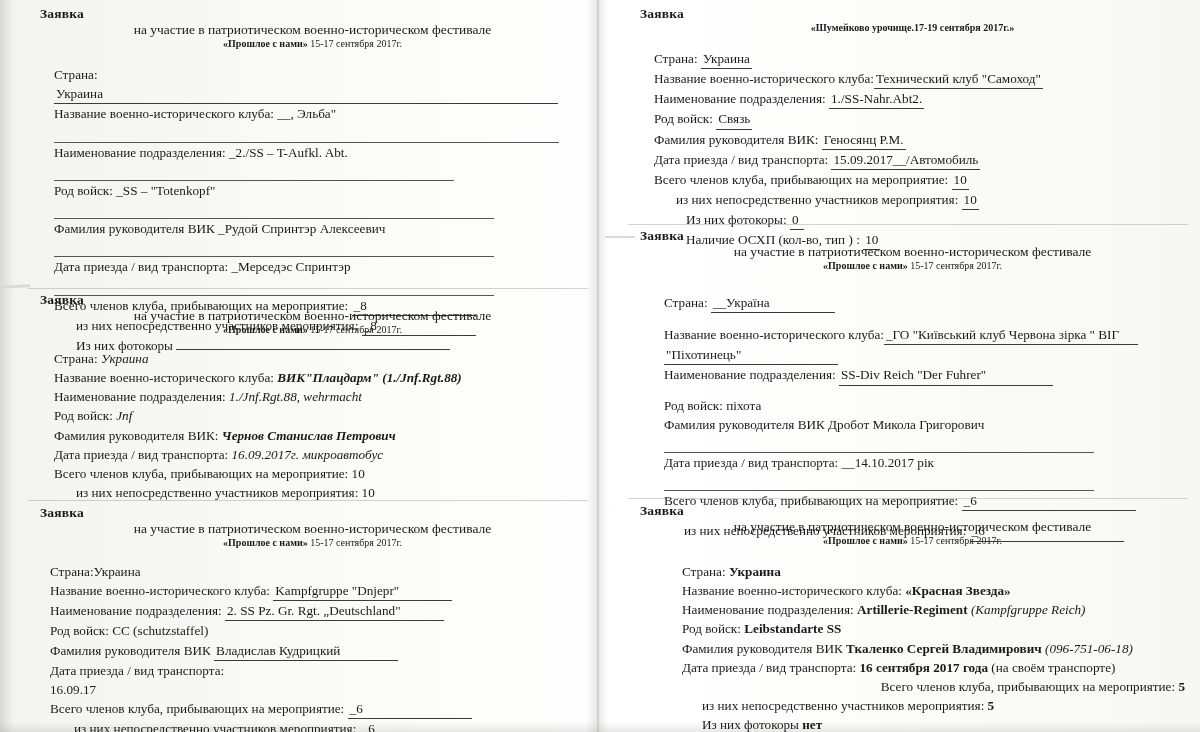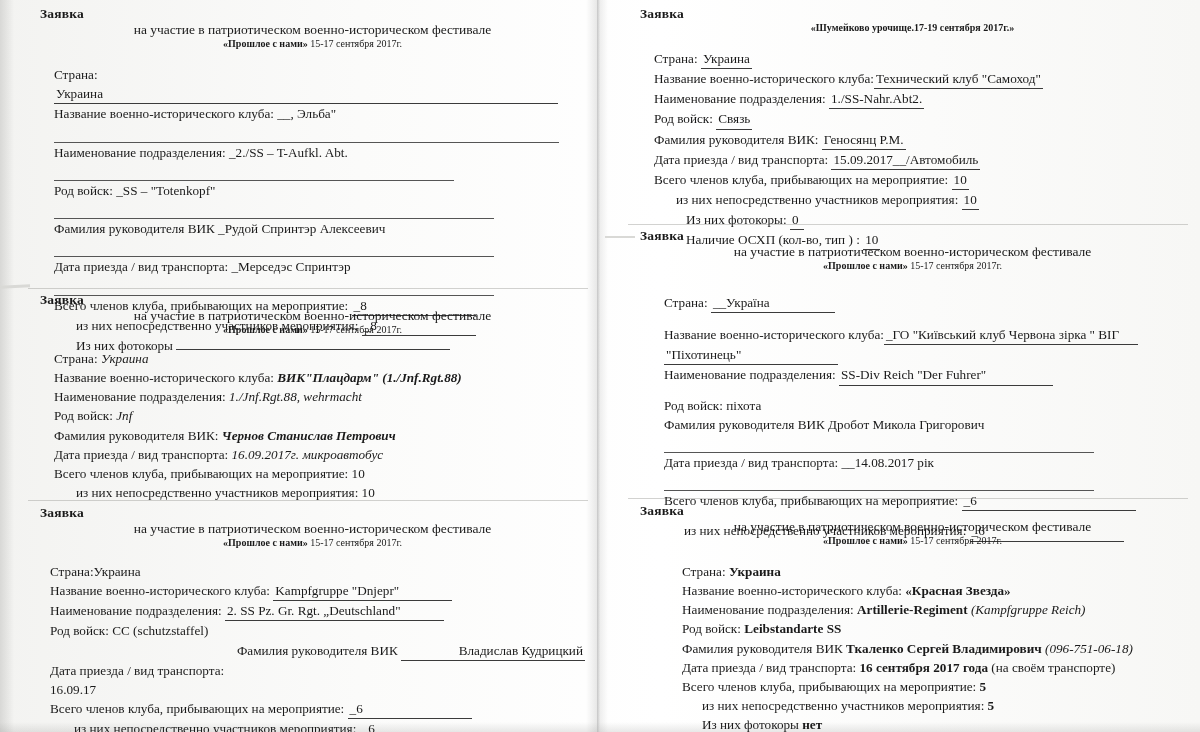--- a/index.html
+++ b/index.html
@@ -226,21 +226,21 @@
       <span class="u" style="min-width:175px;">Kampfgruppe "Dnjepr"</span>
     </div>
     <div class="row" style="padding-left:10px;">
       <span>Наименование подразделения:</span>
       <span class="u" style="min-width:215px;">2. SS Pz. Gr. Rgt. „Deutschland"</span>
     </div>
     <div class="row" style="padding-left:10px;">
       <span>Род войск:</span>
       <span>СС (schutzstaffel)</span>
     </div>
-    <div class="row" style="padding-left:10px;text-align:right;">
+    <div class="row" style="padding-left:10px;">
       <span>Фамилия руководителя ВИК</span>
       <span class="u" style="min-width:180px;">Владислав Кудрицкий</span>
     </div>
     <div class="row" style="padding-left:10px;">
       <span>Дата приезда / вид транспорта:</span>
     </div>
     <div class="row" style="padding-left:10px;">
       <span>16.09.17</span>
     </div>
     <div class="row" style="padding-left:10px;">
@@ -328,21 +328,21 @@
       <span>Род войск:</span>
       <span>піхота</span>
     </div>
     <div class="row" style="padding-left:24px;">
       <span>Фамилия руководителя ВИК</span>
       <span>Дробот Микола Григорович</span>
     </div>
     <div class="row" style="padding-left:24px;"><span class="fill" style="width:430px;"></span></div>
     <div class="row" style="padding-left:24px;">
       <span>Дата приезда / вид транспорта:</span>
-      <span>__14.08.2017 рік</span>
+      <span>__14.10.2017 рік</span>
     </div>
     <div class="row" style="padding-left:24px;"><span class="fill" style="width:430px;"></span></div>
     <div class="row" style="padding-left:24px;">
       <span>Всего членов клуба, прибывающих на мероприятие:</span>
       <span class="u" style="min-width:170px;">_6</span>
     </div>
     <div class="row" style="padding-left:44px;margin-top:10px;">
       <span>из них непосредственно участников мероприятия:</span>
       <span class="u" style="min-width:150px;">_6</span>
     </div>
@@ -376,21 +376,21 @@
     <div class="row" style="padding-left:42px;">
       <span>Фамилия руководителя ВИК</span>
       <span class="bold">Ткаленко Сергей Владимирович</span>
       <span class="ital">(096-751-06-18)</span>
     </div>
     <div class="row" style="padding-left:42px;">
       <span>Дата приезда / вид транспорта:</span>
       <span class="bold">16 сентября 2017 года</span>
       <span>(на своём транспорте)</span>
     </div>
-    <div class="row" style="padding-left:42px;">
+    <div class="row" style="padding-left:42px;text-align:right;">
       <span>Всего членов клуба, прибывающих на мероприятие:</span>
       <span class="bold">5</span>
     </div>
     <div class="row" style="padding-left:62px;">
       <span>из них непосредственно участников мероприятия:</span>
       <span class="bold">5</span>
     </div>
     <div class="row" style="padding-left:62px;">
       <span>Из них фотокоры</span>
       <span class="bold">нет</span>

